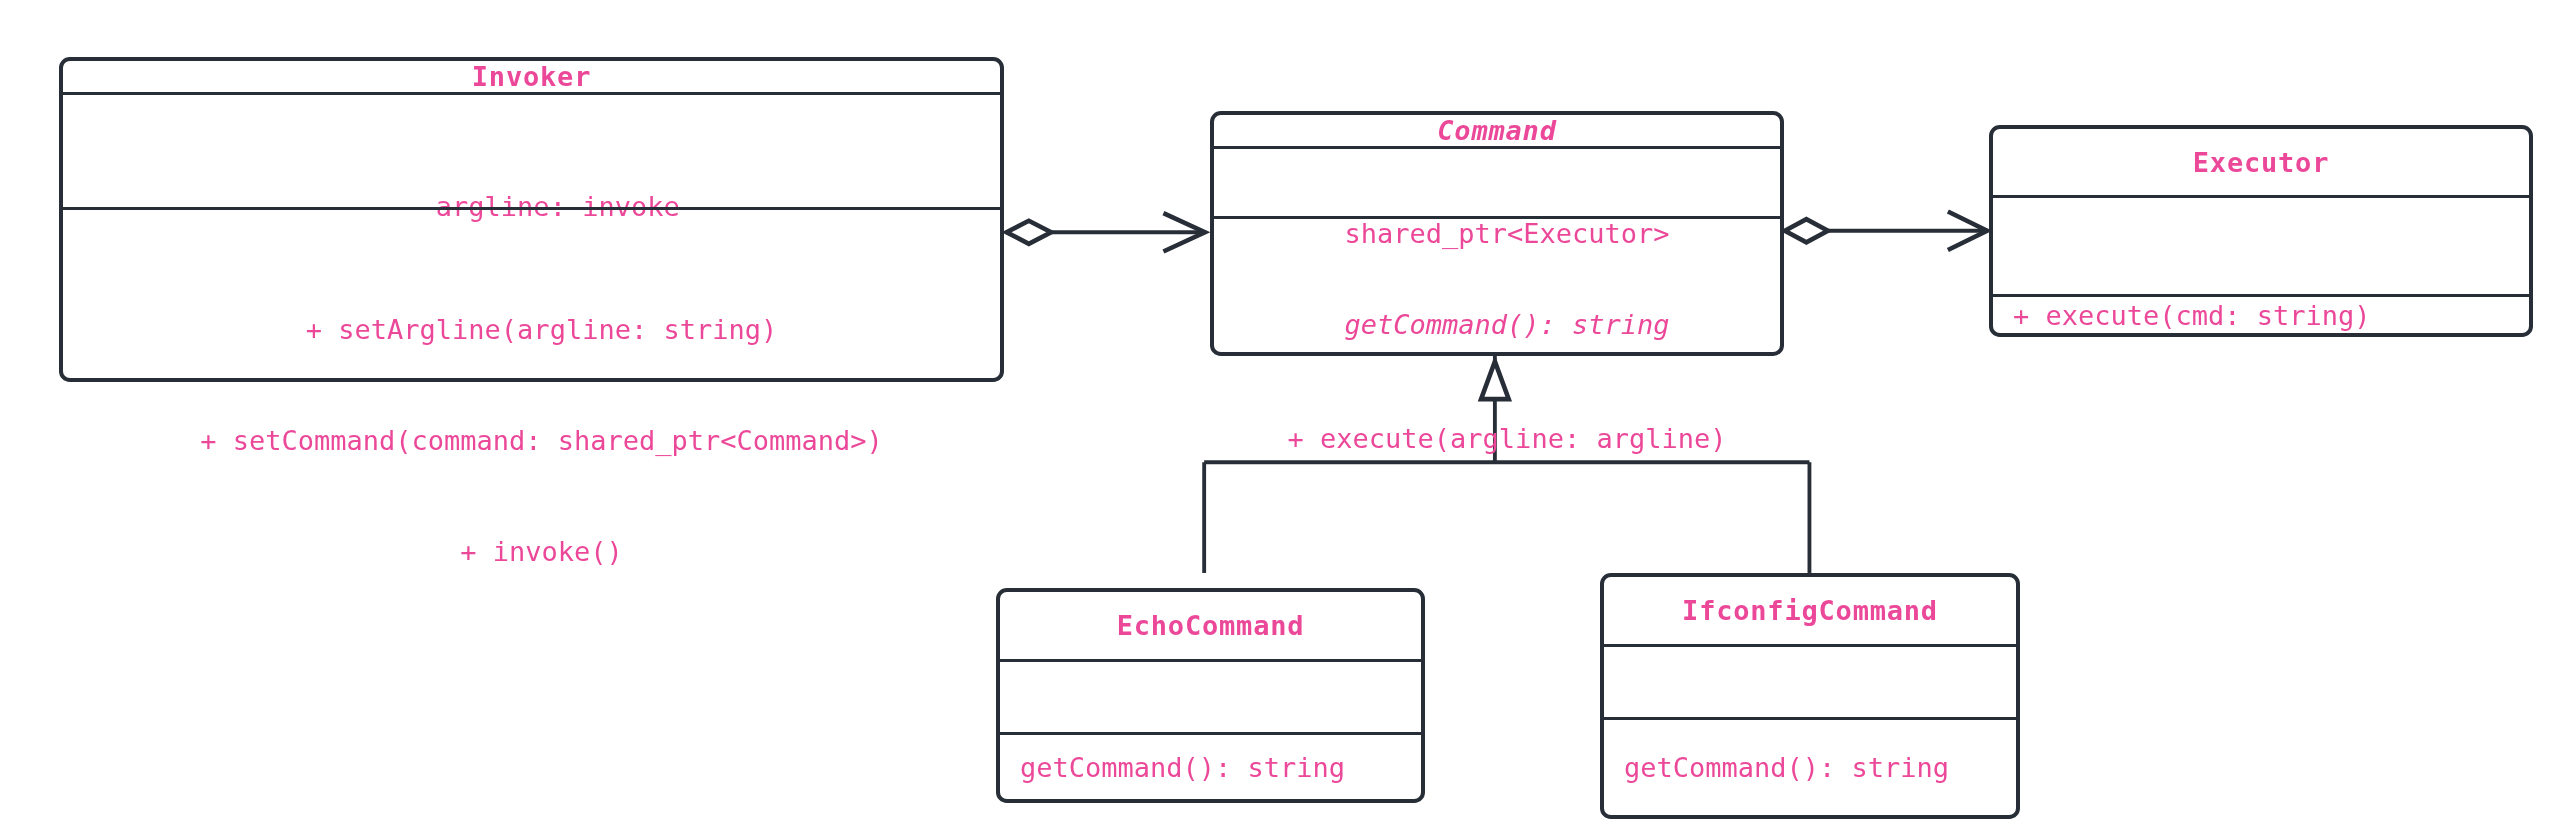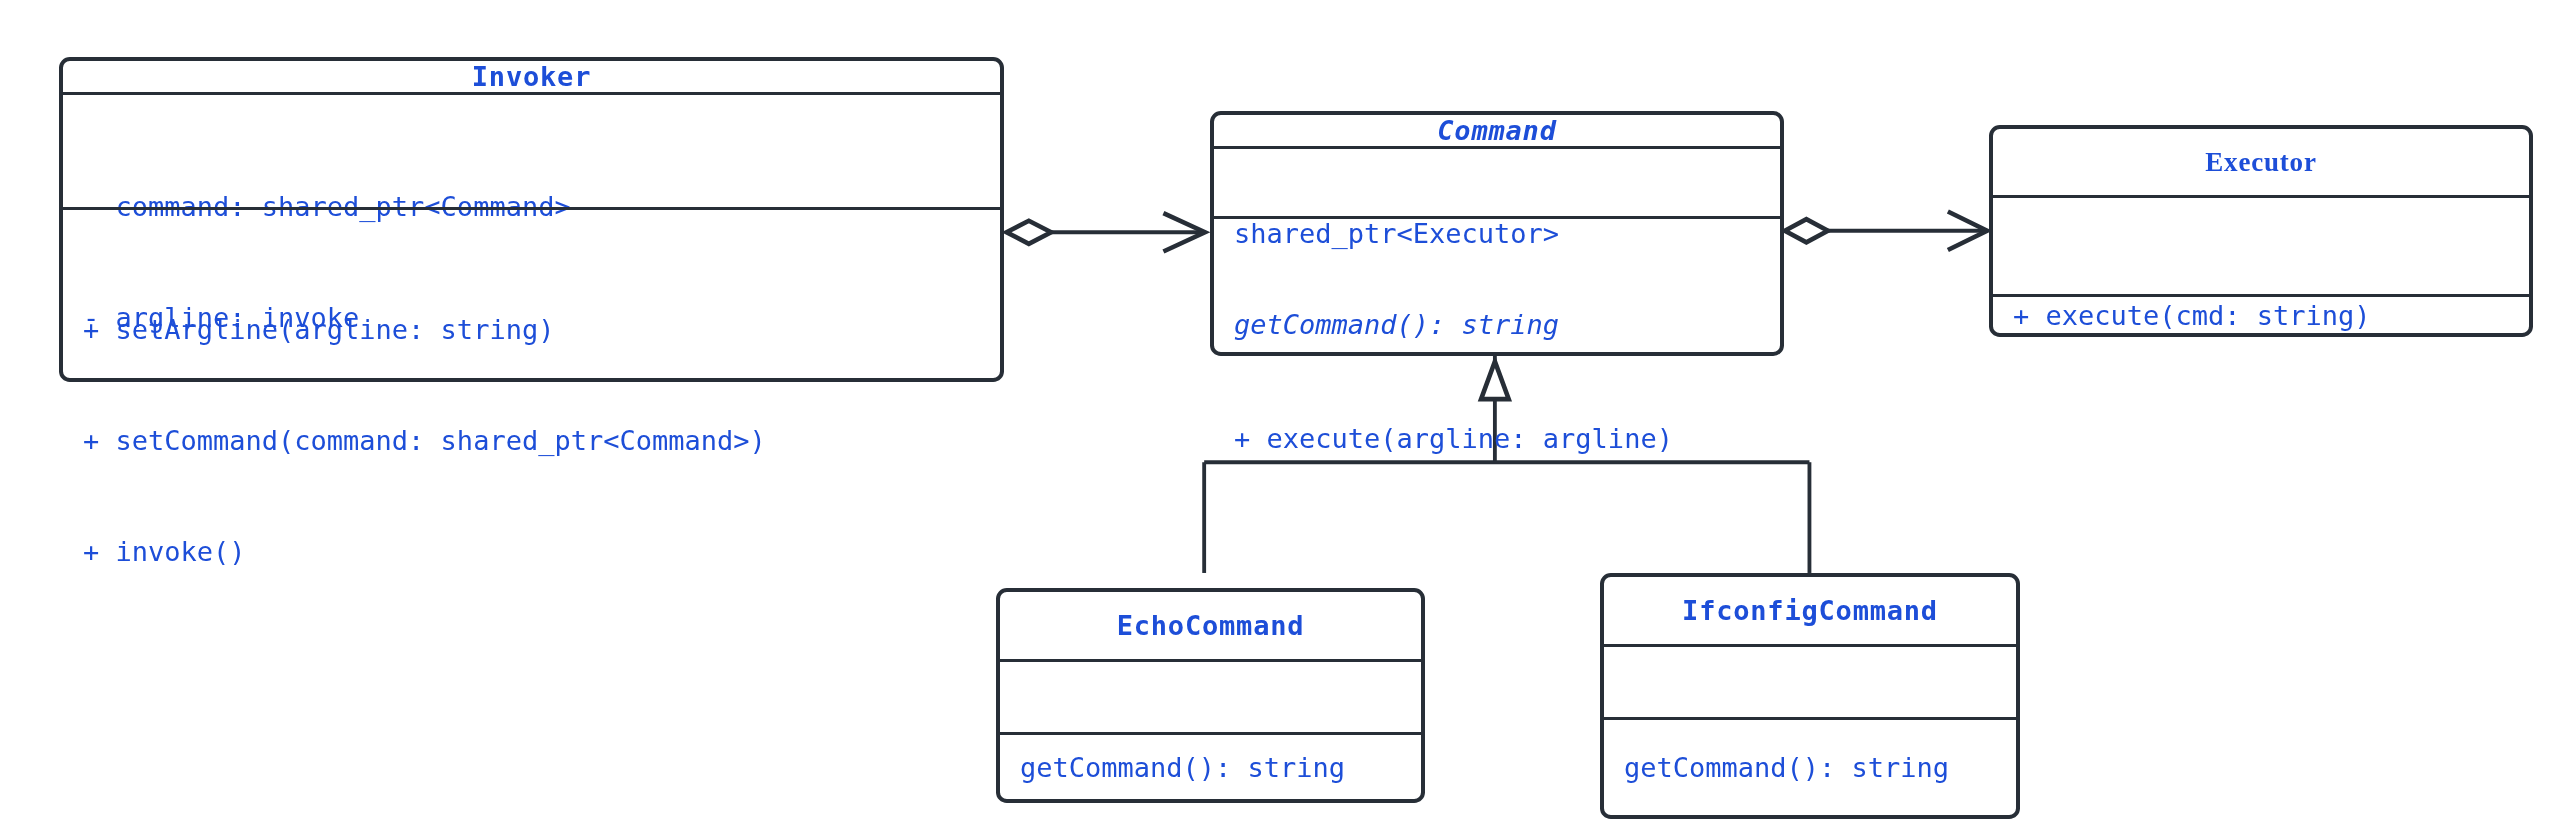--- a/index.html
+++ b/index.html
@@ -6,22 +6,23 @@
     margin: 0;
     padding: 0;
     background: #ffffff;
   }
   #canvas {
     position: relative;
     width: 2576px;
     height: 836px;
     background: #ffffff;
     font-family: "DejaVu Sans Mono", "Liberation Mono", monospace;
-    color: #1d4ed8;
+    color: #ec4899;
     overflow: hidden;
+    text-align: center;
   }
   svg.connectors {
     position: absolute;
     left: 0; top: 0;
     width: 2576px;
     height: 836px;
   }
   .uml-class {
     position: absolute;
     box-sizing: border-box;
@@ -59,21 +60,21 @@
   #cls-invoker .uml-title   { height: 64px; }
   #cls-invoker .uml-attrs   { height: 115px; padding-top: 18.5px; line-height: 37px; }
   #cls-invoker .uml-methods { flex: 1; padding-top: 27px; line-height: 37px; }
 
   #cls-command  { left: 1210px; top: 111px; width: 574px;  height: 245px; }
   #cls-command .uml-title   { height: 58px; }
   #cls-command .uml-attrs   { height: 70px; padding-top: 1.5px; line-height: 33px; }
   #cls-command .uml-methods { flex: 1; padding-top: 10.8px; line-height: 38px; }
 
   #cls-executor { left: 1989px; top: 125px; width: 544px;  height: 212px; }
-  #cls-executor .uml-title   { height: 66px; font-family: Liberation Serif, serif; }
+  #cls-executor .uml-title   { height: 66px; }
   #cls-executor .uml-attrs   { height: 71px; }
   #cls-executor .uml-methods { flex: 1; margin-top: 28px; }
 
   #cls-echo     { left: 996px; top: 588px; width: 429px;  height: 215px; }
   #cls-echo .uml-title   { height: 67px; }
   #cls-echo .uml-attrs   { height: 73px; }
   #cls-echo .uml-methods { flex: 1; }
 
   #cls-ifconfig { left: 1600px; top: 573px; width: 420px;  height: 246px; }
   #cls-ifconfig .uml-title   { height: 67px; }
@@ -105,21 +106,20 @@
       <path d="M1943,519 L1943,601"></path>
       <path d="M1565,601 L2352,601"></path>
       <path d="M1565,601 L1565,745"></path>
       <path d="M2352,601 L2352,745"></path>
     </g>
   </svg>
 
   <div class="uml-class" id="cls-invoker">
     <div class="uml-title">Invoker</div>
     <div class="uml-section uml-attrs">
-      <span class="line">- command: shared_ptr&lt;Command&gt;</span>
       <span class="line">- argline: invoke</span>
     </div>
     <div class="uml-section uml-methods">
       <span class="line">+ setArgline(argline: string)</span>
       <span class="line">+ setCommand(command: shared_ptr&lt;Command&gt;)</span>
       <span class="line">+ invoke()</span>
     </div>
   </div>
 
   <div class="uml-class" id="cls-command">

